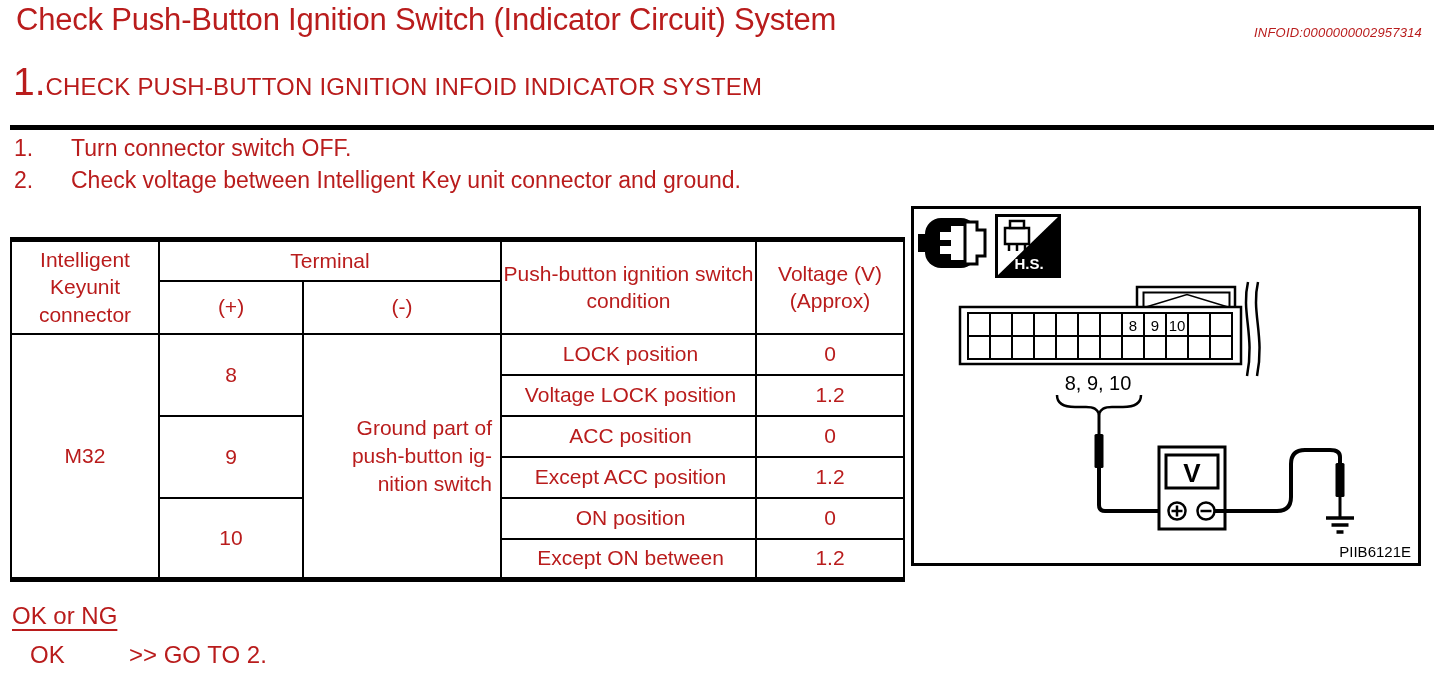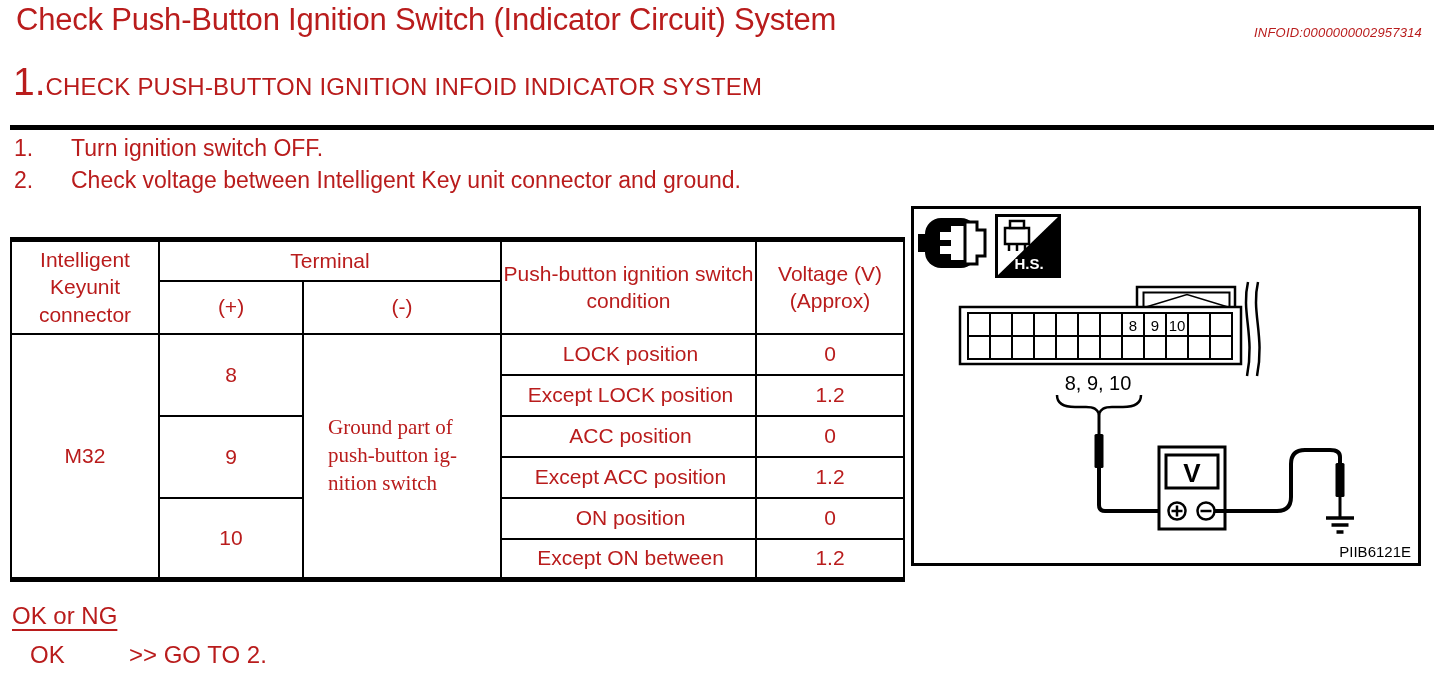--- a/index.html
+++ b/index.html
@@ -17,21 +17,21 @@
   .instructions { position:absolute; left:14px; top:132px; font-size:23px; }
   .instr { display:flex; line-height:32px; }
   .instr-num { width:57px; }
   .vtable { position:absolute; left:10px; top:237px; width:893px; border-collapse:collapse; table-layout:fixed; font-size:21px; }
   .vtable th, .vtable td { border:2px solid #000; font-weight:400; text-align:center; vertical-align:middle; padding:0; line-height:1.32; }
   .vtable { border-top:5px solid #000; border-bottom:5px solid #000; }
   .vtable tr.hrow1 th { height:41px; }
   .vtable tr.hrow2 th { height:53px; }
   .vtable td { height:41px; }
   .vtable td.cell-left { text-align:center; padding-left:4px; }
-  .vtable td.cell-ground { text-align:left; padding-left:24px; padding-right:8px;font-family:Liberation Serif, serif; }
+  .vtable td.cell-ground { text-align:right; padding-left:24px; padding-right:8px; }
   .vtable th.h-connector { padding:0 10px; }
   .okng { position:absolute; left:12px; top:602px; font-size:24px; text-decoration:underline; text-decoration-thickness:2px; text-underline-offset:5px; }
   .result { position:absolute; left:30px; top:641px; font-size:24px; display:flex; }
   .result-label { width:99px; }
   .figure { position:absolute; left:911px; top:206px; width:610px; height:360px; }
   svg text { font-family:"Liberation Sans", sans-serif; }
 </style>
 </head>
 <body>
 
@@ -43,21 +43,21 @@
   <div class="step-heading">
     <span class="step-num">1.</span>
     <span class="step-title">CHECK PUSH-BUTTON IGNITION INFOID INDICATOR SYSTEM</span>
   </div>
 
   <div class="rule"></div>
 
   <div class="instructions">
     <div class="instr">
       <span class="instr-num">1.</span>
-      <span>Turn ignition switch OFF.</span>
+      <span>Turn connector switch OFF.</span>
     </div>
     <div class="instr">
       <span class="instr-num">2.</span>
       <span>Check voltage between Intelligent Key unit connector and ground.</span>
     </div>
   </div>
 
   <table class="vtable">
     <colgroup>
       <col style="width:148px">
@@ -78,21 +78,21 @@
       <th>(-)</th>
     </tr>
     <tr>
       <td rowspan="6">M32</td>
       <td rowspan="2">8</td>
       <td rowspan="6" class="cell-ground">Ground part of push-button ig-nition switch</td>
       <td class="cell-left">LOCK position</td>
       <td>0</td>
     </tr>
     <tr>
-      <td class="cell-left">Except LOCK position</td>
+      <td class="cell-left">Voltage LOCK position</td>
       <td>1.2</td>
     </tr>
     <tr>
       <td rowspan="2">9</td>
       <td class="cell-left">ACC position</td>
       <td>0</td>
     </tr>
     <tr>
       <td class="cell-left">Except ACC position</td>
       <td>1.2</td>

